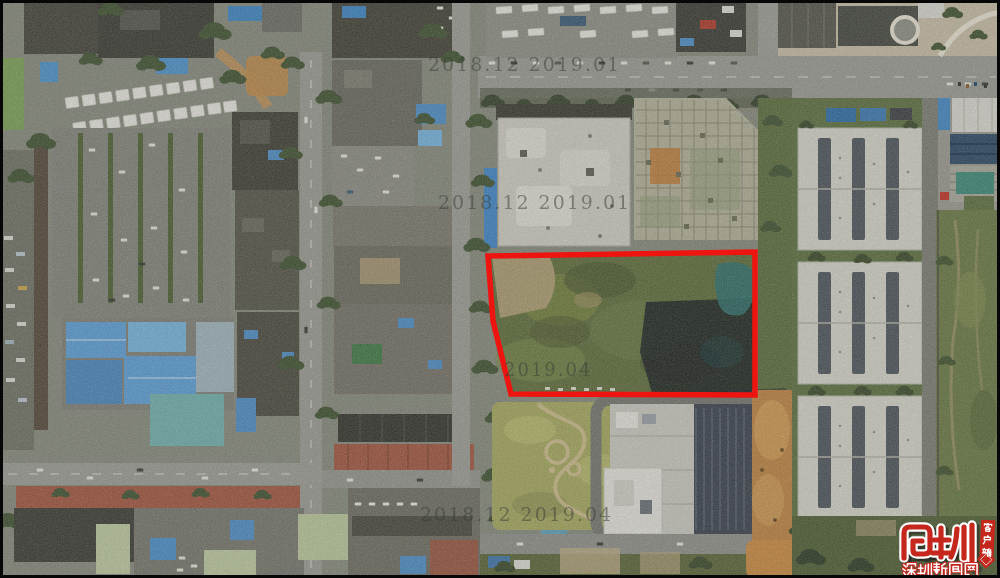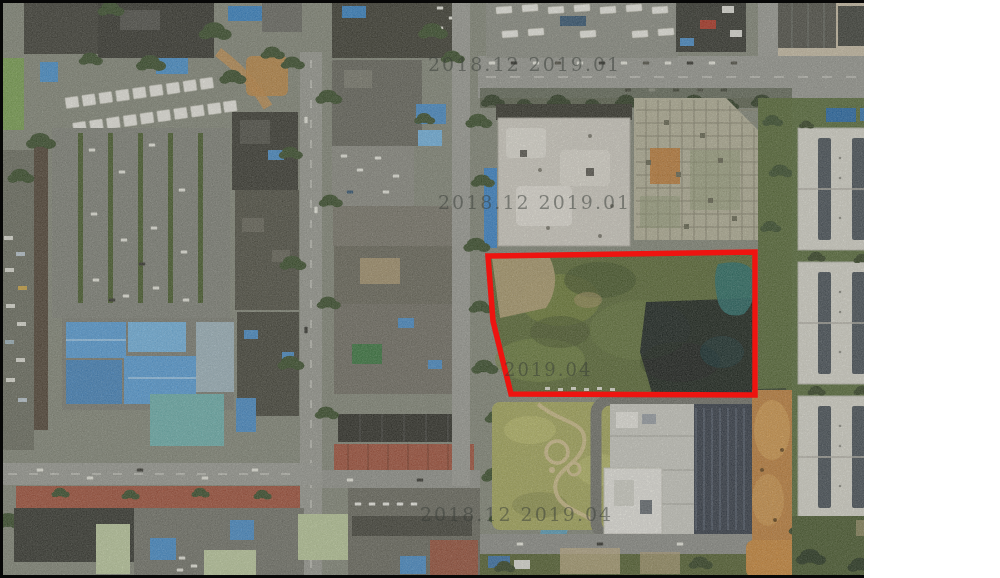--- a/index.html
+++ b/index.html
@@ -1,16 +1,16 @@
 <!DOCTYPE html>
 <html><head>
 <meta charset="utf-8">
 <style>
   html,body{margin:0;padding:0;background:#ffffff;}
-  .stage{position:relative;width:864px;height:578px;overflow:hidden;font-family:"Liberation Sans",sans-serif;}
+  .stage{position:relative;width:1000px;height:578px;overflow:hidden;font-family:"Liberation Sans",sans-serif;}
   svg{display:block;}
   .wm{font-family:"DejaVu Serif",serif;fill:#373c37;opacity:.5;letter-spacing:2px;}
   .gw{stroke:#fff;stroke-width:1.7;fill:none;stroke-linecap:round;stroke-linejoin:round}
   .gr{stroke:#c5271d;stroke-width:3.9;fill:none;stroke-linecap:round;stroke-linejoin:round}
   .rgw{stroke:#fff;stroke-width:2.4;fill:none;stroke-linecap:round;stroke-linejoin:round}
   .lgS{stroke:rgba(25,22,20,.45);stroke-width:10;fill:none;stroke-linecap:round;stroke-linejoin:round}
   .lgU{stroke:#fff;stroke-width:9.5;fill:none;stroke-linecap:round;stroke-linejoin:round}
   .lgO{stroke:#c5271d;stroke-width:5.2;fill:none;stroke-linecap:round;stroke-linejoin:round}
 </style>
 </head>

